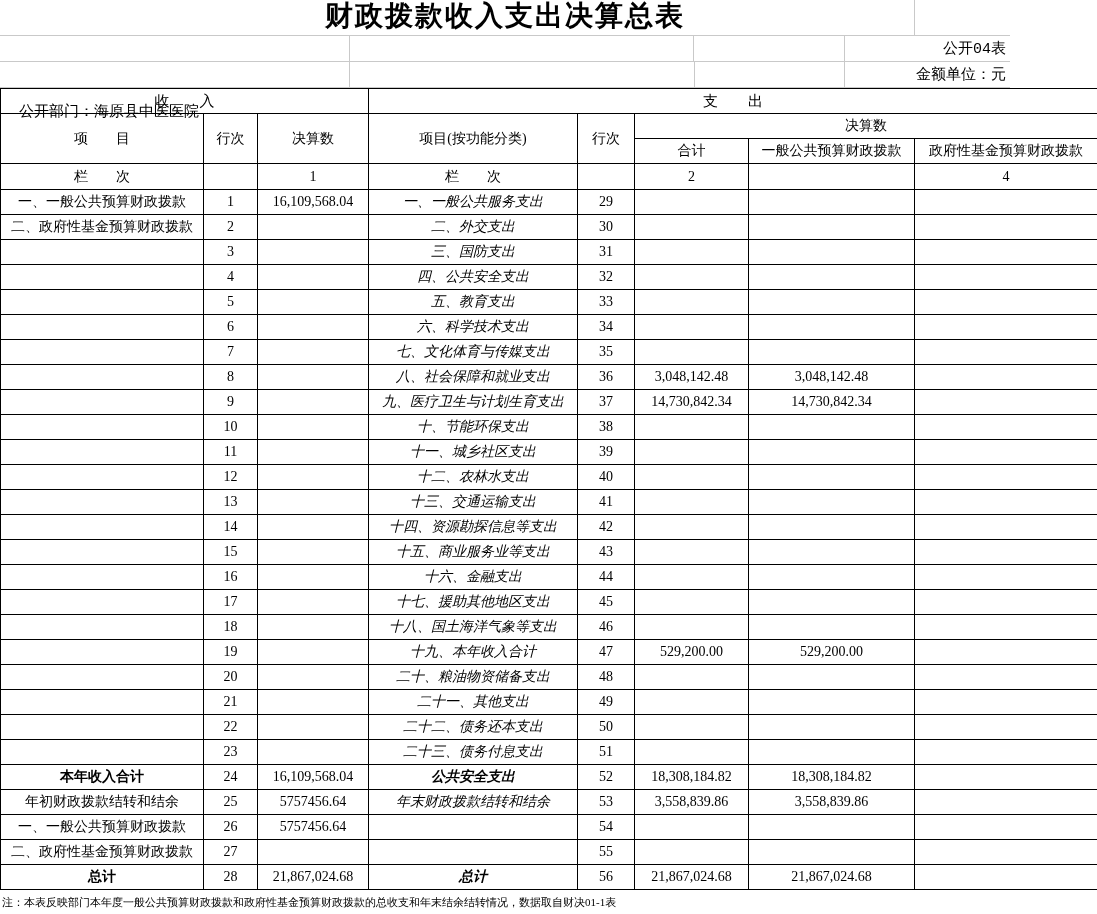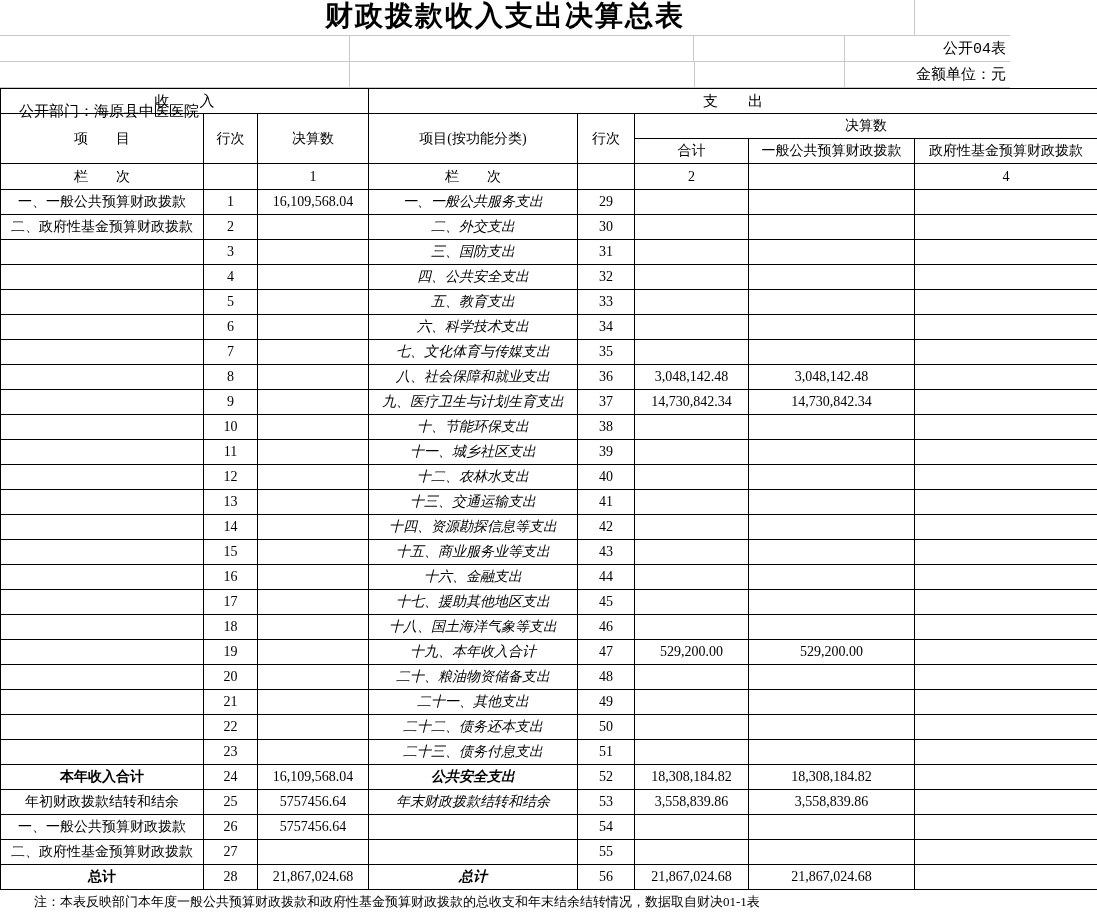--- a/index.html
+++ b/index.html
@@ -43,23 +43,23 @@
   tr.secrow td { height:25px; font-size:15px; }
   tr.idxrow td { height:26px; }
   td.label { text-align:left; padding:0 2px; }
   td.num   { text-align:right; padding-right:3px; }
   td.numpad{ text-align:right; padding-right:5px; }
   tr.emph td.label, tr.emph td.elabel { text-align:center; font-weight:bold;margin-left:12px; }
   td.elabel { text-align:left; padding:0 2px;font-style:italic; }
   
   .note {
     height:25px; line-height:24px;
-    font-size:13px; padding-left:2px;
+    font-size:11px; padding-left:2px;
     border-bottom:1px solid #c9c9c9;
-    white-space:nowrap; overflow:hidden;margin-left:32px;
+    white-space:nowrap; overflow:hidden;
   }
 </style>
 </head>
 <body>
 
 <div class="page">
 
   <div class="tophead">
     <div class="title-row">
       <span class="title">财政拨款收入支出决算总表</span>

